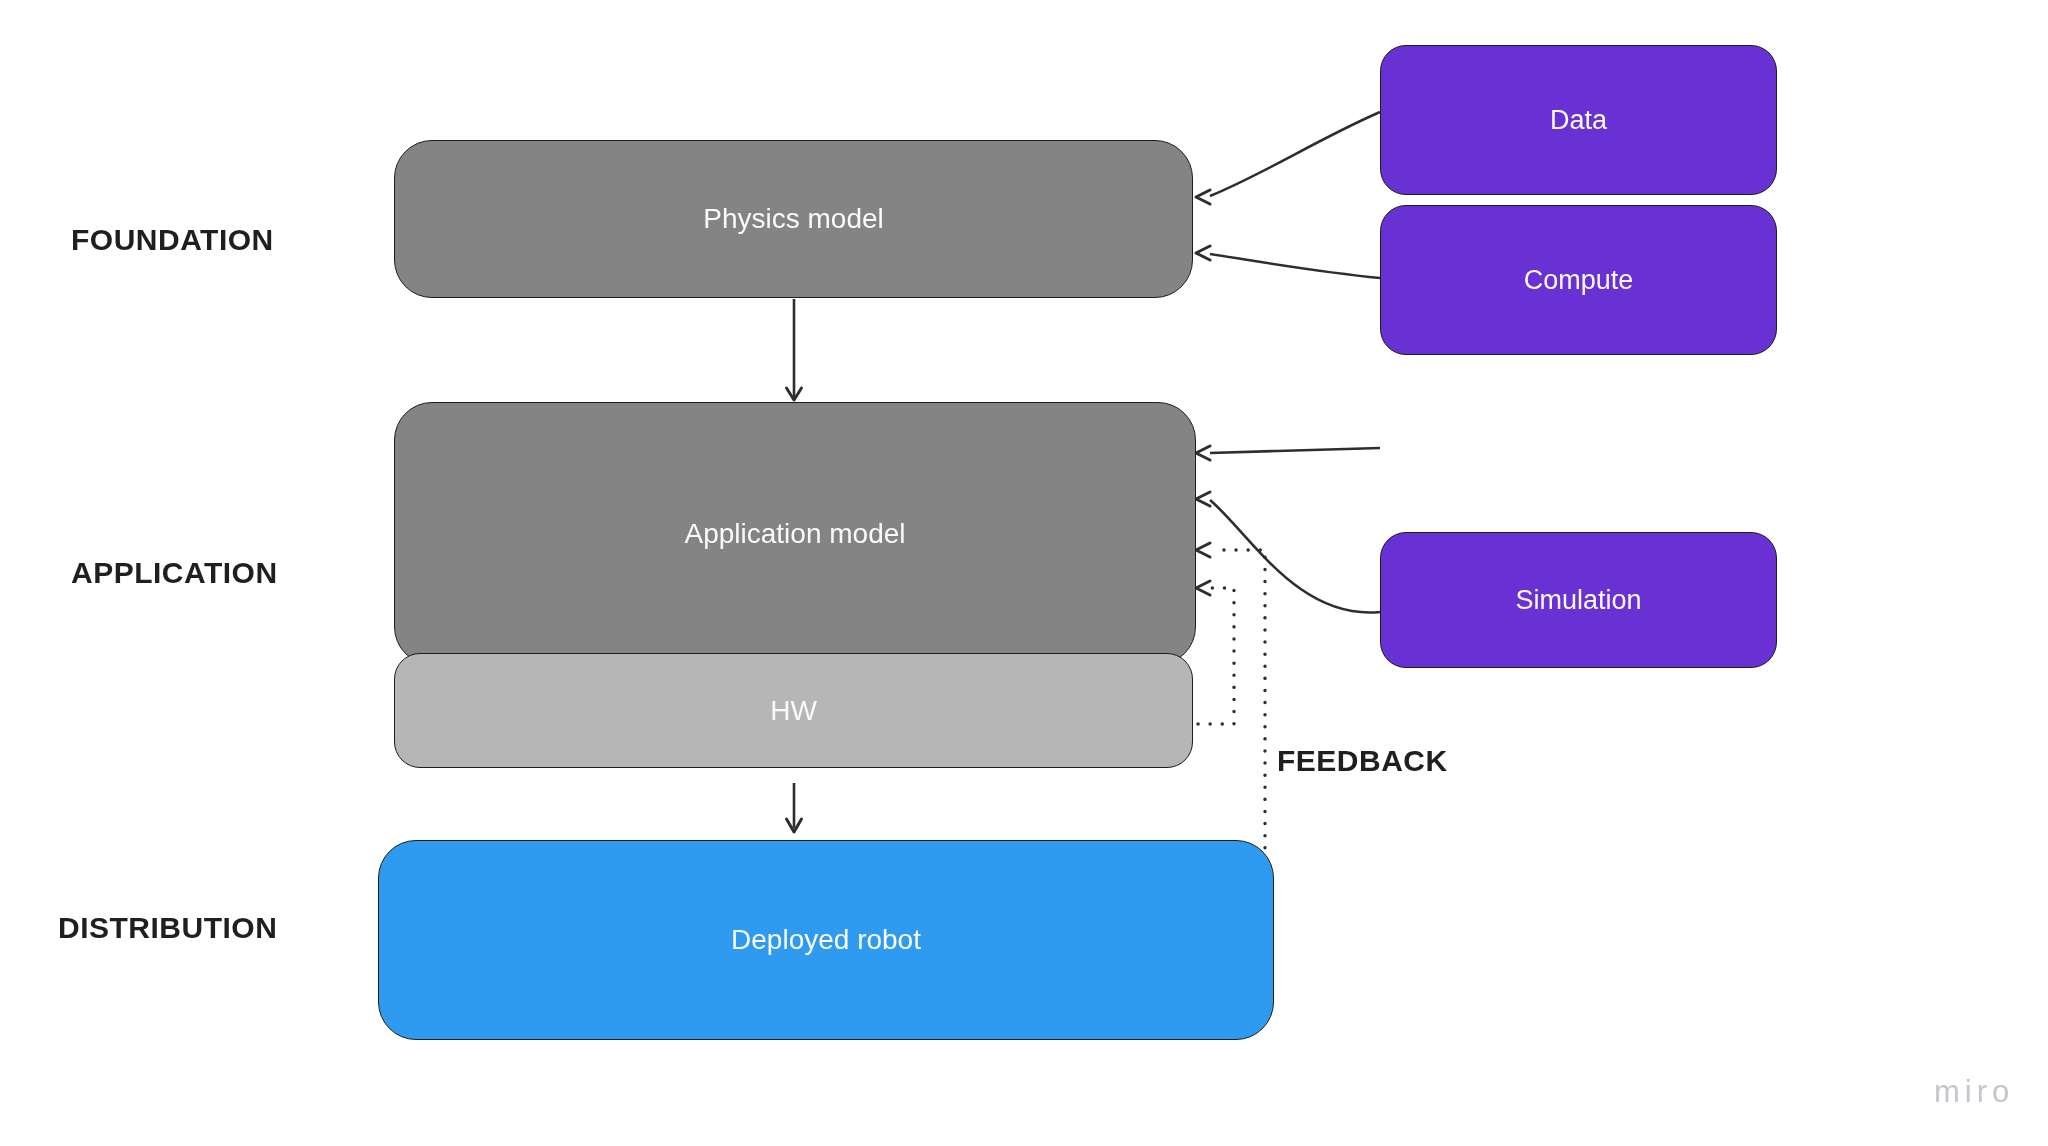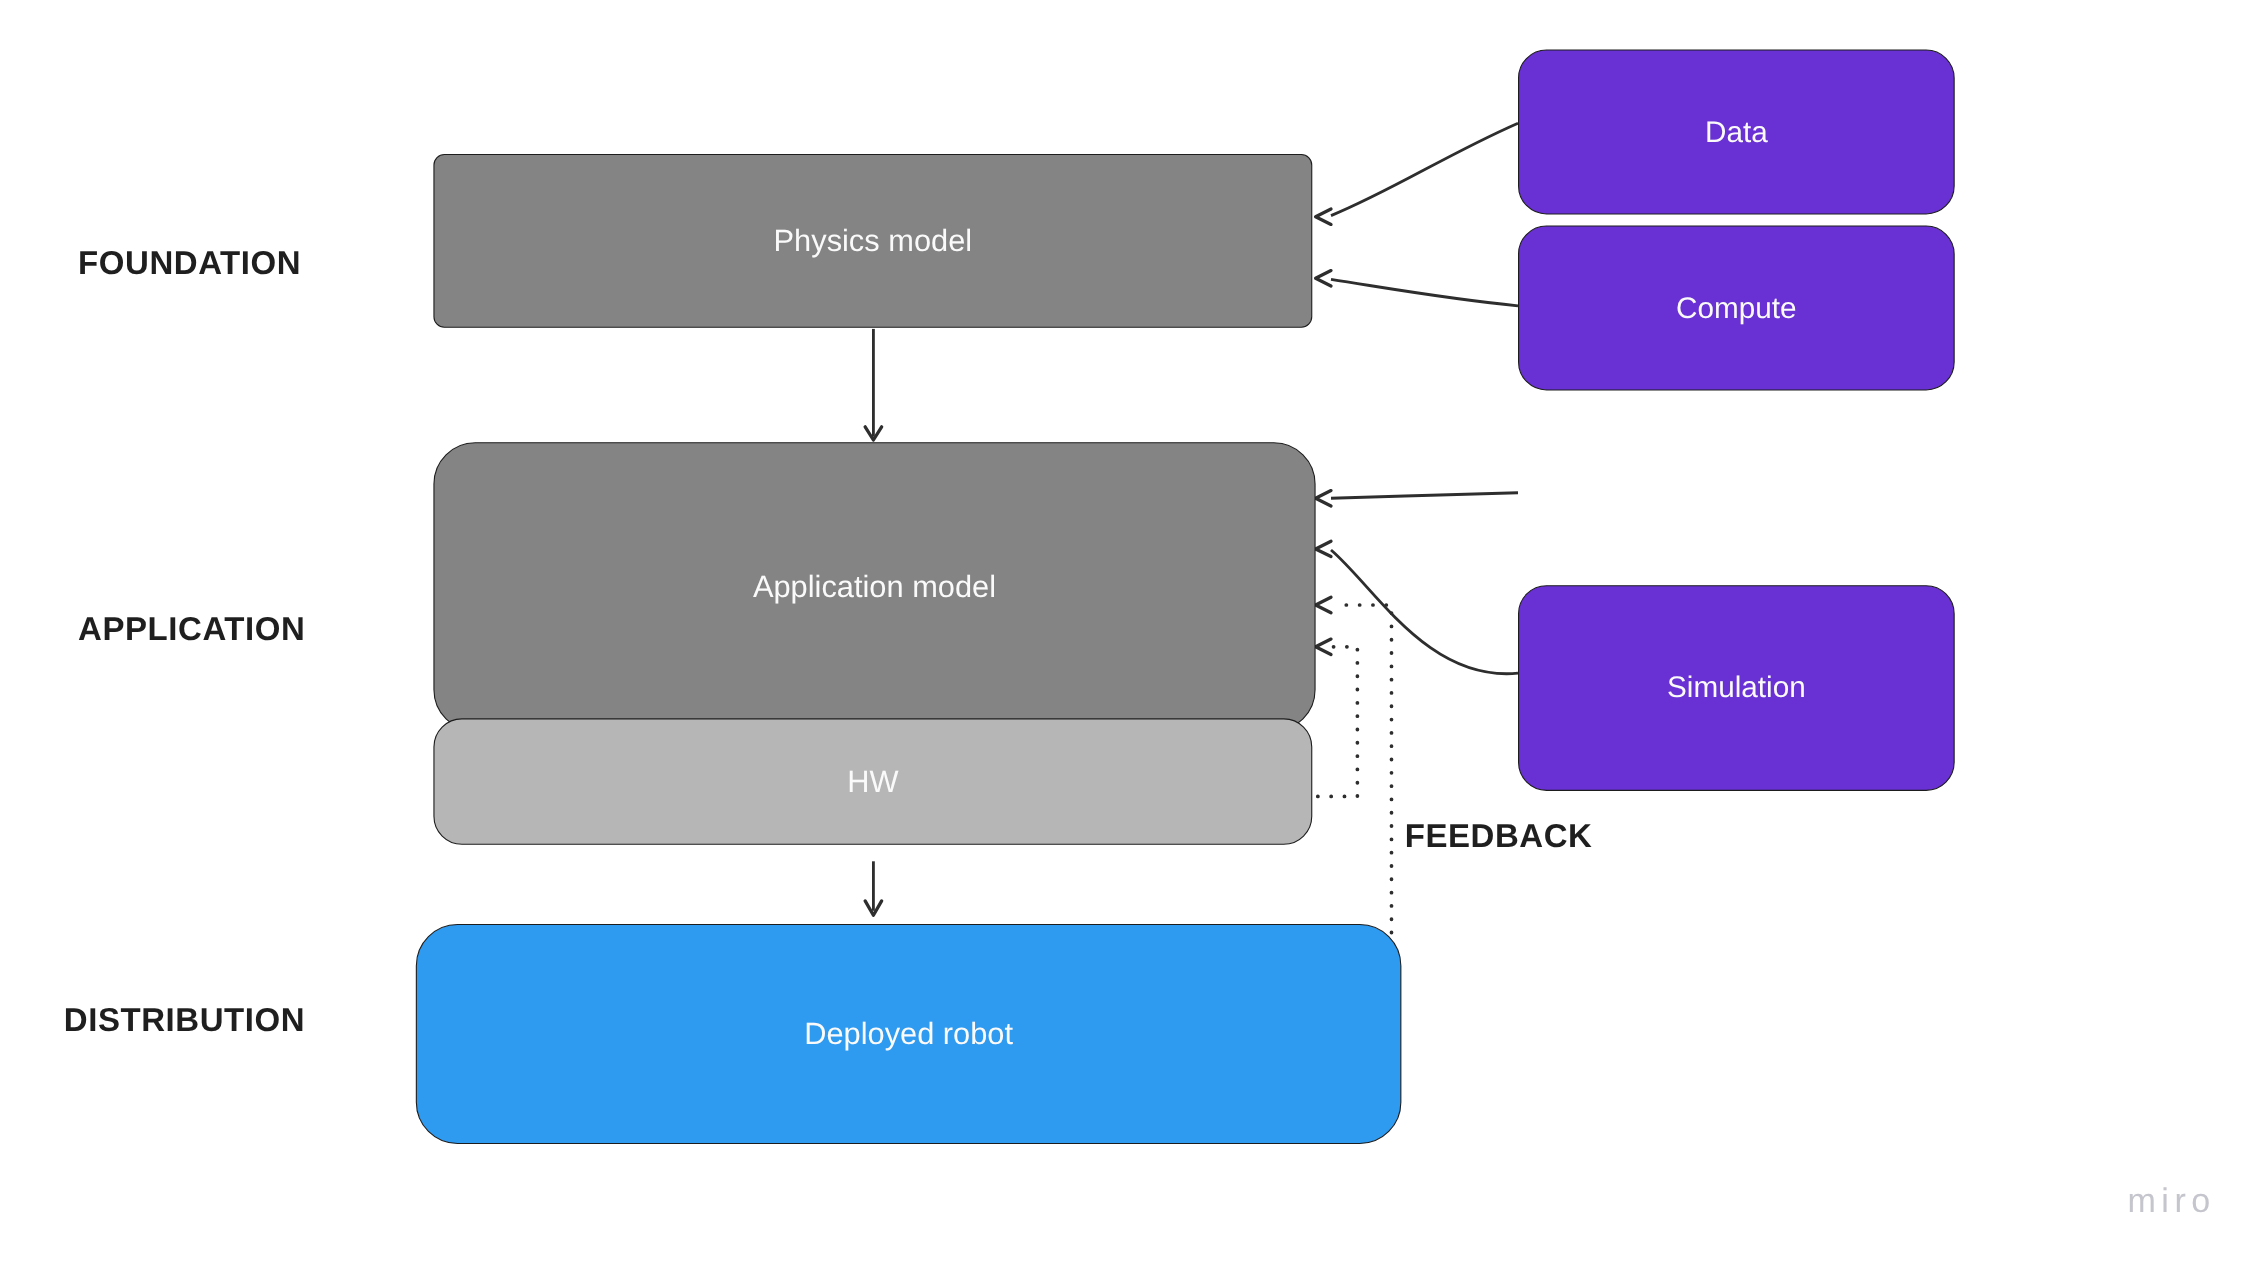--- a/index.html
+++ b/index.html
@@ -21,29 +21,29 @@
     font-size: 28px;
     border: 1.6px solid var(--border-col, #1d1d1d);
     text-align: center;
   }
   .box .lbl { pointer-events: none; text-align: right; }
   .gray      { background: var(--box-gray, #848484);      border-radius: 38px; }
   .lightgray { background: var(--box-lightgray, #b6b6b6); border-radius: 26px; }
   .blue      { background: var(--box-blue, #2e9af0);      border-radius: 38px; }
   .purple    { background: var(--box-purple, #6930d4);    border-radius: 26px; font-size: 27px; }
 
-  #box-physics  { left: 394px;  top: 140px; width: 799px; height: 158px; border-radius: 10px; }
+  #box-physics  { left: 394px;  top: 140px; width: 799px; height: 158px; }
   #box-appmodel { left: 394px;  top: 402px; width: 802px; height: 263px; }
   #box-hw       { left: 394px;  top: 653px; width: 799px; height: 115px; }
   #box-robot    { left: 378px;  top: 840px; width: 896px; height: 200px; }
 
   #box-data     { left: 1380px; top: 45px;  width: 397px; height: 150px; }
   #box-compute  { left: 1380px; top: 205px; width: 397px; height: 150px; }
   #box-appdata  { left: 1380px; top: 370px; width: 397px; height: 147px; }
-  #box-sim      { left: 1380px; top: 532px; width: 397px; height: 187px; }
+  #box-sim      { left: 1380px; top: 532px; width: 397px; height: 136px; }
 
   .rowlabel {
     position: absolute;
     font-weight: 700;
     font-size: 30px;
     line-height: 34px;
     color: var(--label-col, #1f1f1f);
     letter-spacing: 0.5px;
     white-space: nowrap;
   }

